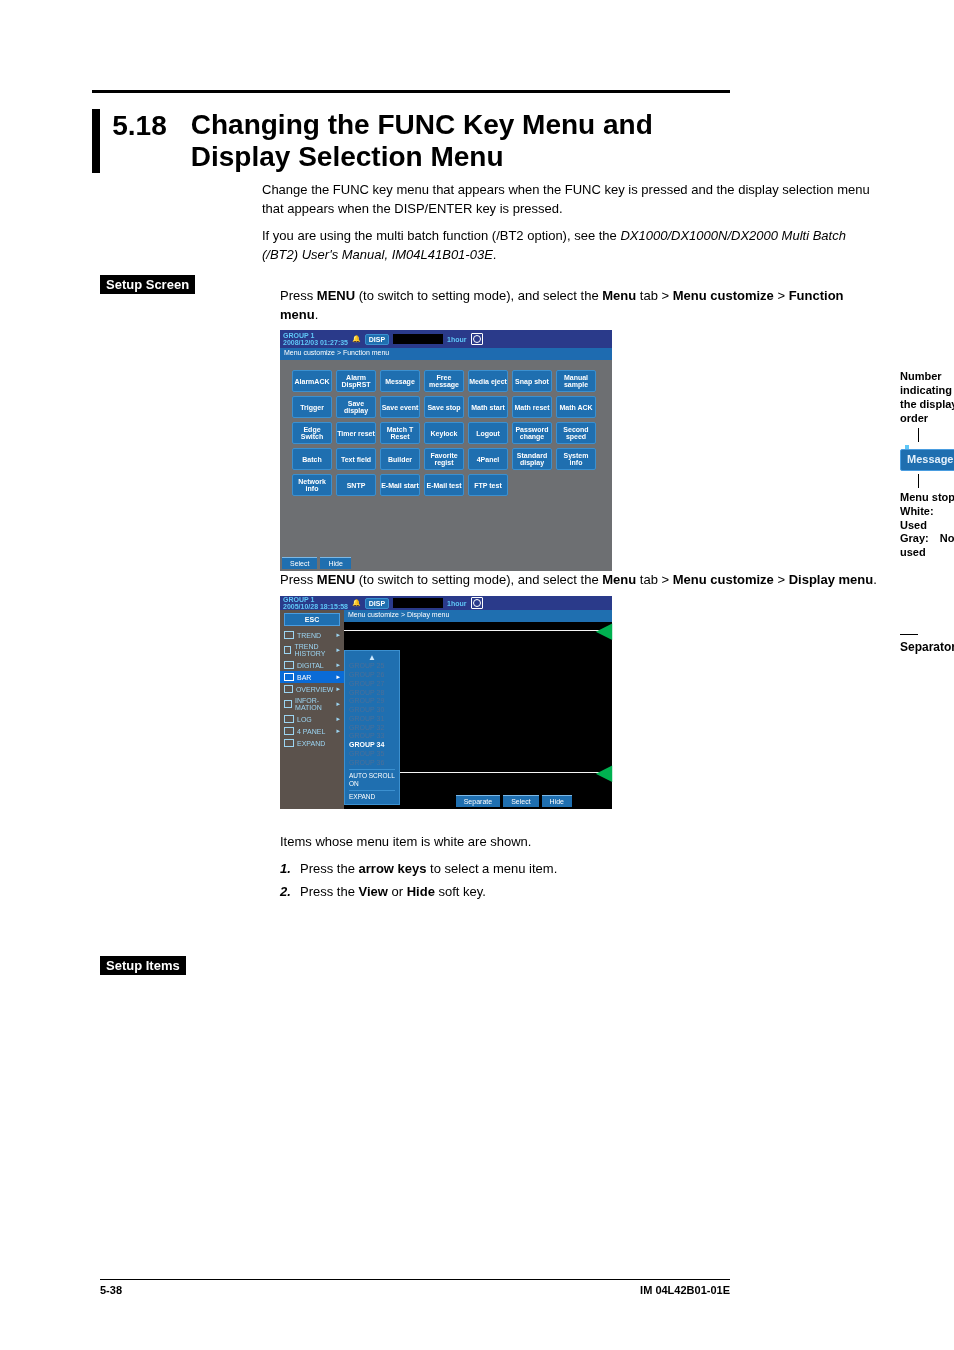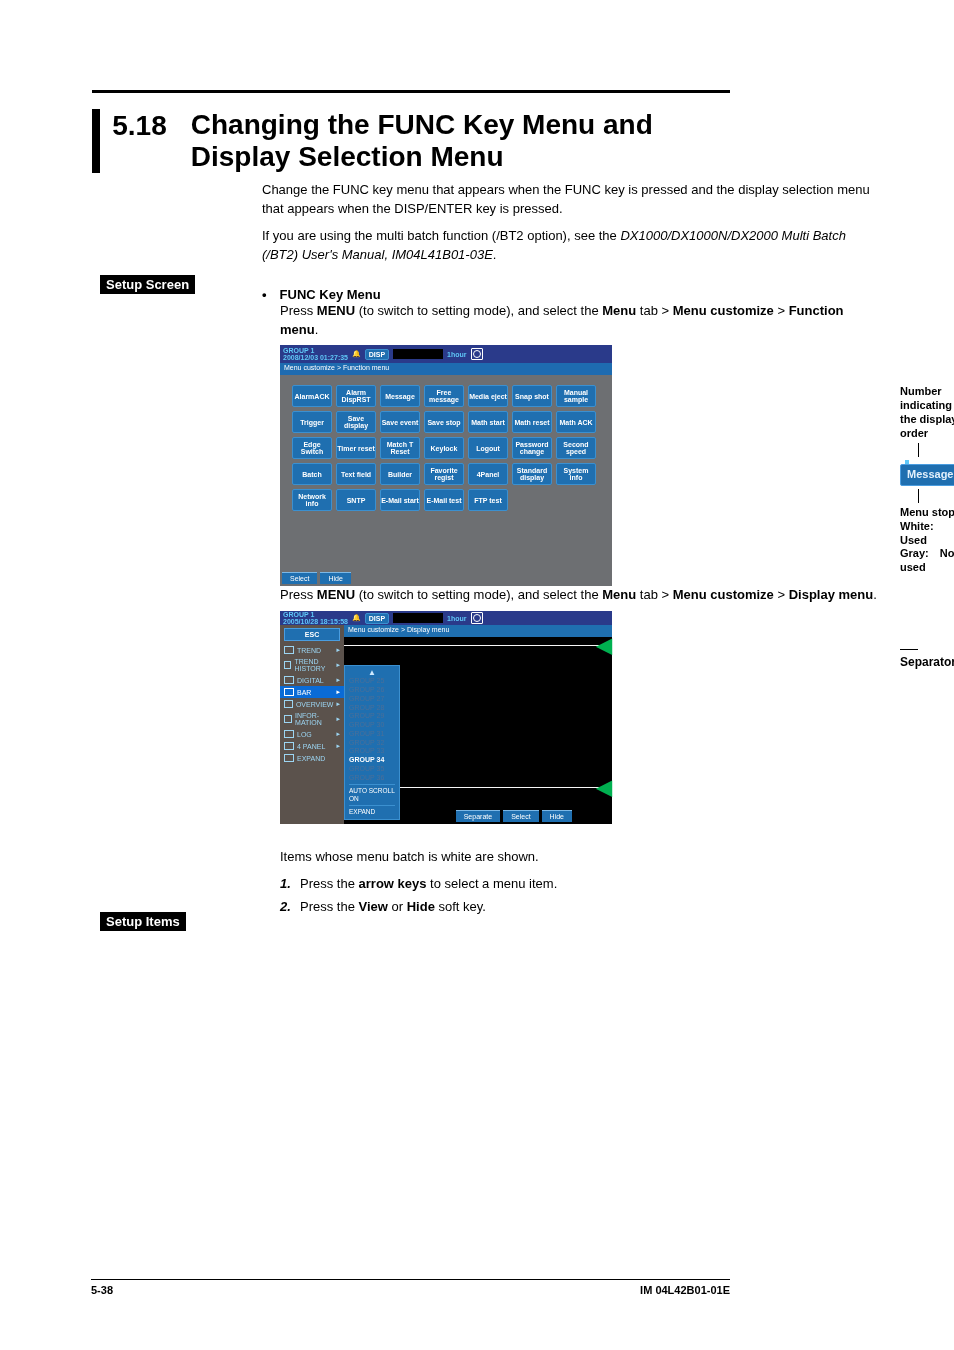--- a/index.html
+++ b/index.html
@@ -52,21 +52,21 @@
   .s2panel div { color:#4a6f99; font-size:7px; line-height:1.25; }
   .s2panel .cur { color:#fff; font-weight:bold; }
   .s2panel .bot { color:#fff; font-size:6.5px; line-height:1.2; border-top:1px solid #3b90d0; margin-top:2px; padding-top:2px; }
   .s2panel .arr { text-align:center; color:#cfeaff; font-size:8px; line-height:1; }
   .s2soft { position:absolute; bottom:2px; right:40px; display:flex; gap:3px; }
   .s2soft span { background:#1f6fb0; color:#fff; font-size:7px; padding:2px 8px; border-top:1px solid #7cb8e6; }
   .s2sep { position:absolute; left:64px; right:0; height:1px; background:#f6f6f6; }
   .s2arrow { position:absolute; color:#00b050; font-size:20px; font-weight:bold; line-height:0; }
   .separ-lbl { position:absolute; left:620px; font-size:12px; font-weight:bold; }
 
-  .footer { position:absolute; bottom:54px; left:91px; right:92px; border-top:1px solid #000; padding-top:4px; display:flex; justify-content:space-between; font-size:11px; }
+  .footer { position:absolute; bottom:54px; left:100px; right:92px; border-top:1px solid #000; padding-top:4px; display:flex; justify-content:space-between; font-size:11px; }
   .footer .pn { font-weight:bold; }
 </style>
 </head>
 <body>
 
 <div class="page">
   <div class="toprule"></div>
   <div class="titlewrap">
     <div class="numbar"></div>
     <div class="secnum">5.18</div>
@@ -76,21 +76,20 @@
   <div class="body">
     <p class="para">Change the FUNC key menu that appears when the FUNC key is pressed and the display selection menu that appears when the DISP/ENTER key is pressed.</p>
     <p class="para">
       <span>If you are using the multi batch function (/BT2 option), see the </span><span class="i">DX1000/DX1000N/DX2000 Multi Batch (/BT2) User's Manual, IM04L41B01-03E</span><span>.</span>
     </p>
   </div>
 
   <div class="label-box" style="top:275px;">Setup Screen</div>
 
   <div class="body" style="margin-top:22px;">
-    <p class="bullet-head">• FUNC Key Menu</p>
     <p class="sub">
       <span>Press </span><b>MENU</b><span> (to switch to setting mode), and select the </span><b>Menu</b><span> tab &gt; </span><b>Menu customize</b><span> &gt; </span><b>Function menu</b><span>.</span>
     </p>
 
     <div style="position:relative; margin-left:18px;">
       <div class="shot1">
         <div class="s1hdr">
           <div class="groups">
               <div>GROUP&nbsp;1</div>
               <div>2008/12/03 01:27:35</div>
@@ -247,24 +246,24 @@
           <span>Select</span>
           <span>Hide</span>
         </div>
       </div>
       <div class="separ-lbl" style="top:30px;">
         <span style="display:inline-block;width:18px;border-top:1px solid #000;vertical-align:middle;margin-right:4px;"></span><span>Separator</span>
       </div>
     </div>
   </div>
 
-  <div class="label-box" style="top:912px;">Setup Items</div>
+  <div class="label-box" style="top:956px;">Setup Items</div>
 
   <div class="body" style="margin-top:24px;">
-    <p class="sub">Items whose menu batch is white are shown.</p>
+    <p class="sub">Items whose menu item is white are shown.</p>
     <p class="sub" style="margin-top:8px;">
       <span class="ol-num">1.</span><span>Press the </span><b>arrow keys</b><span> to select a menu item.</span>
     </p>
     <p class="sub" style="margin-top:4px;">
       <span class="ol-num">2.</span><span>Press the </span><b>View</b><span> or </span><b>Hide</b><span> soft key.</span>
     </p>
   </div>
 
   <div class="footer">
     <span class="pn">5-38</span>

